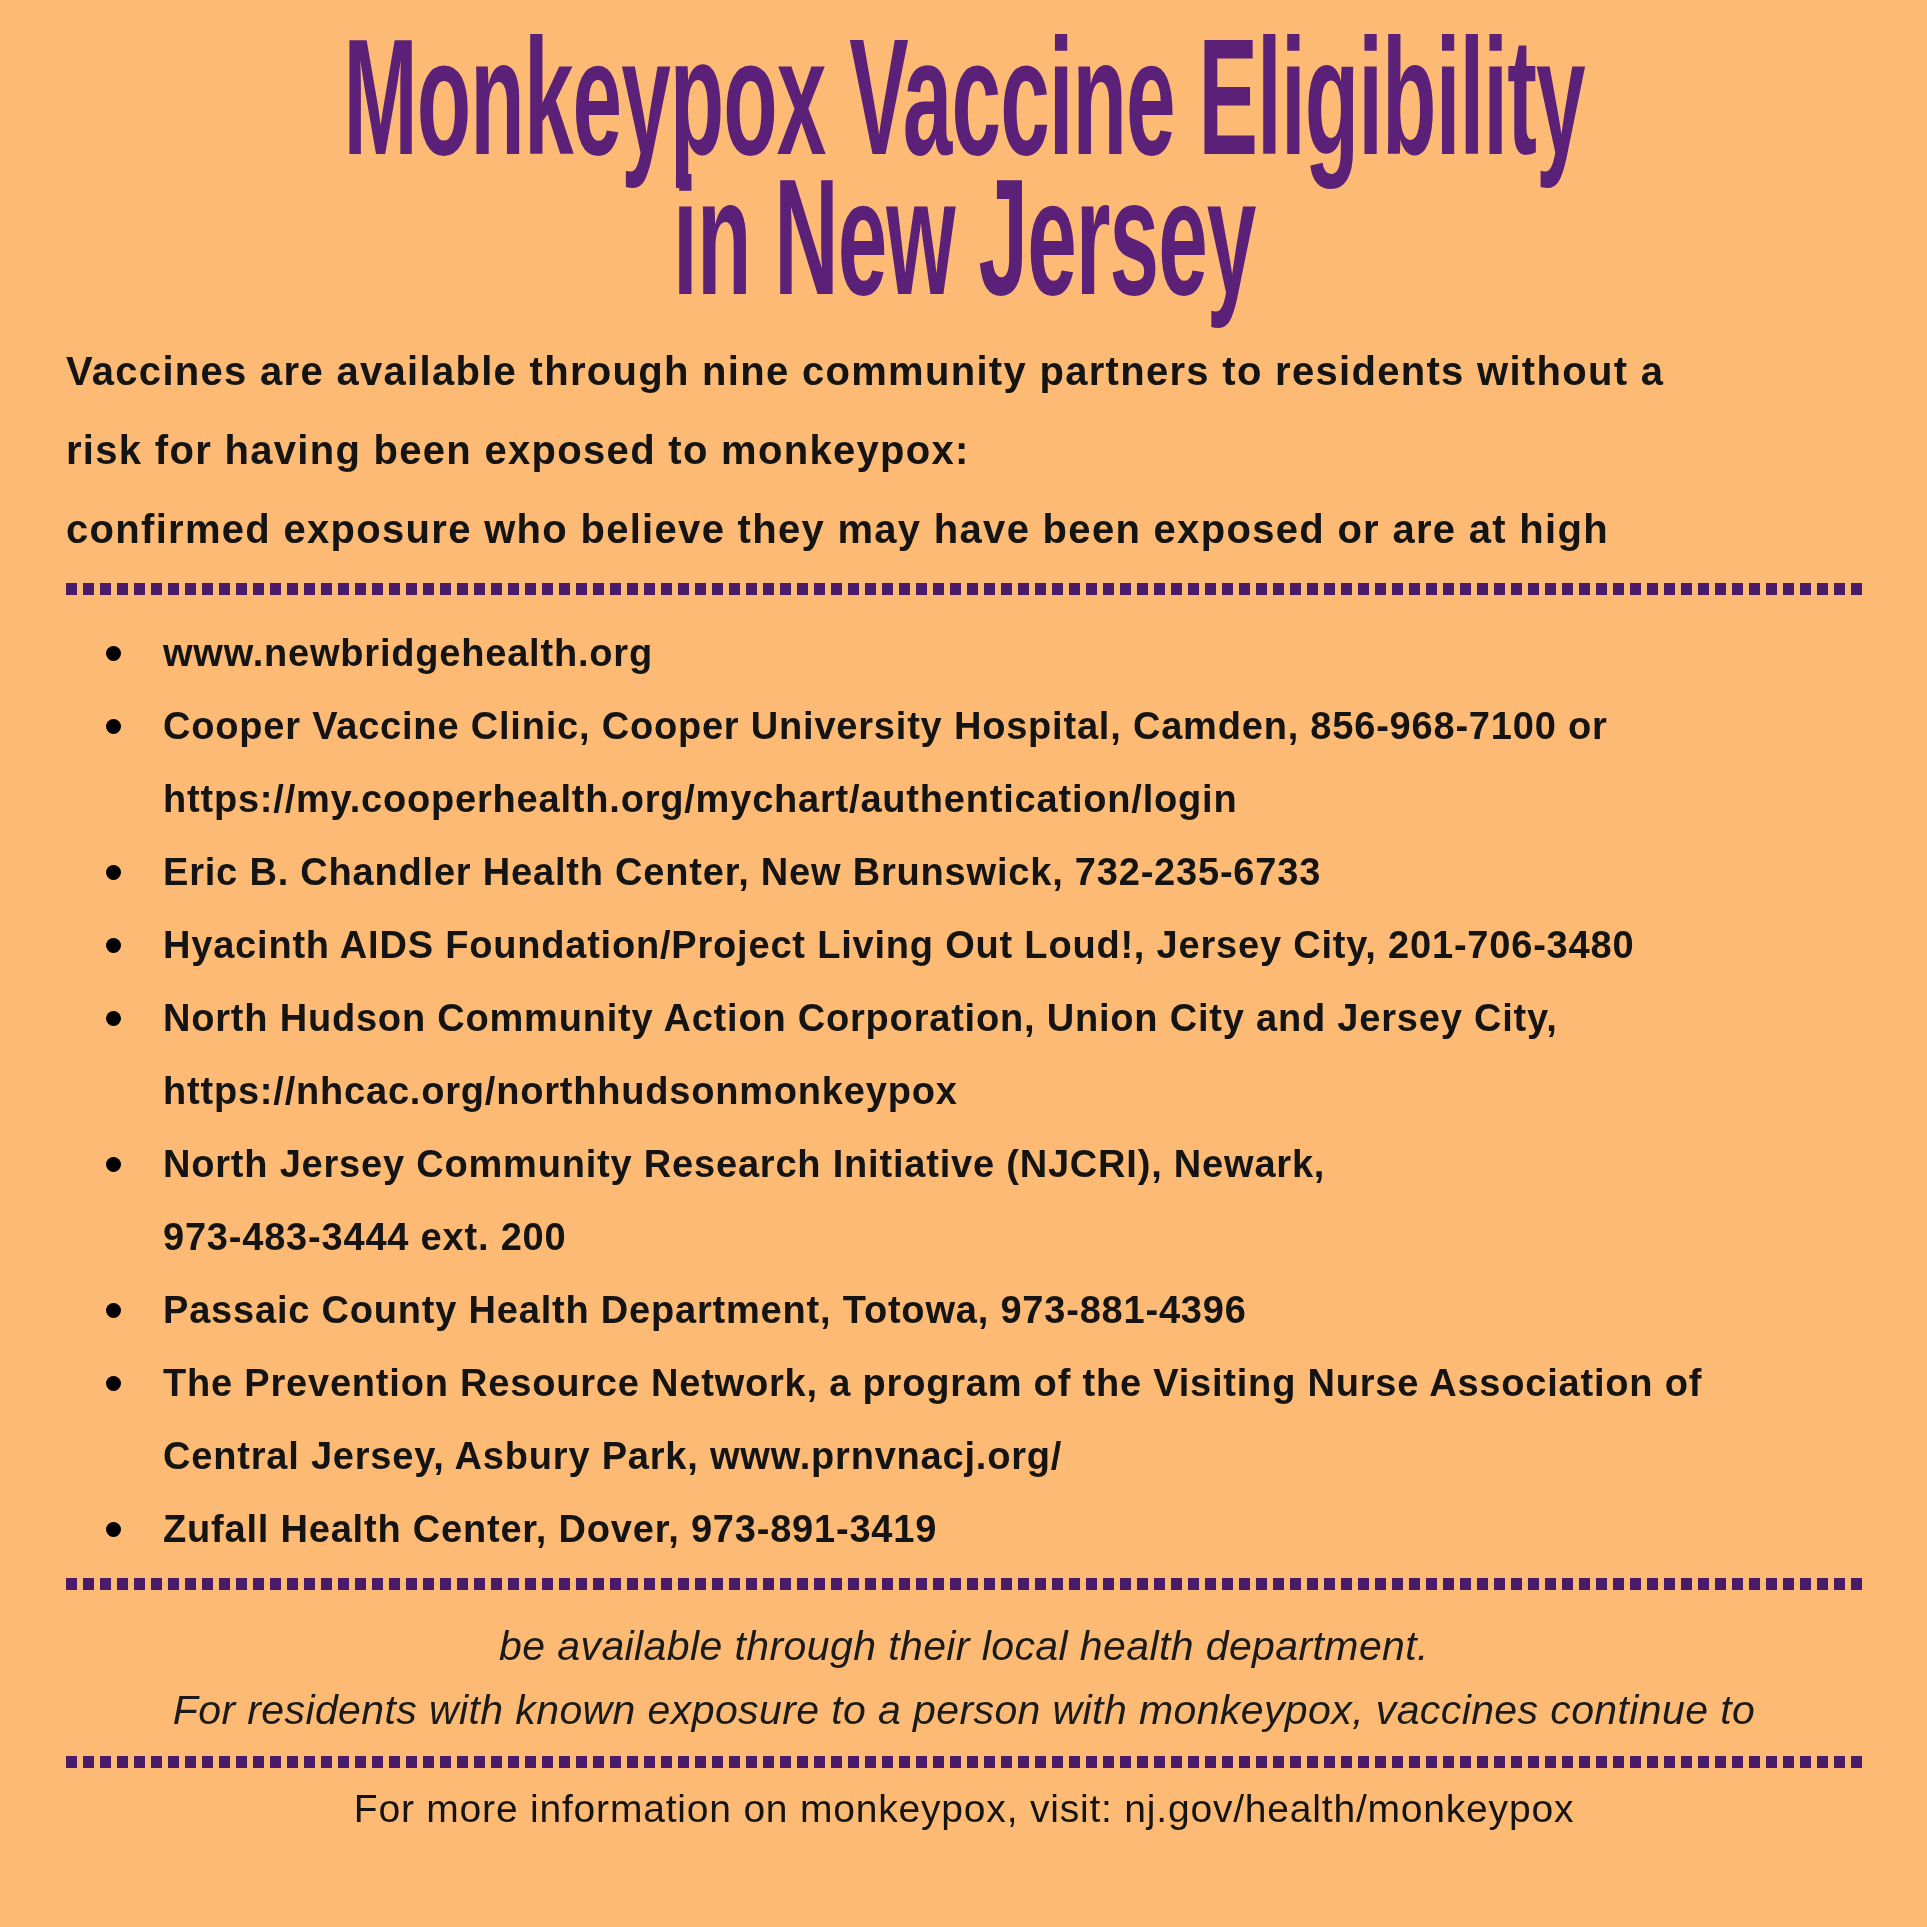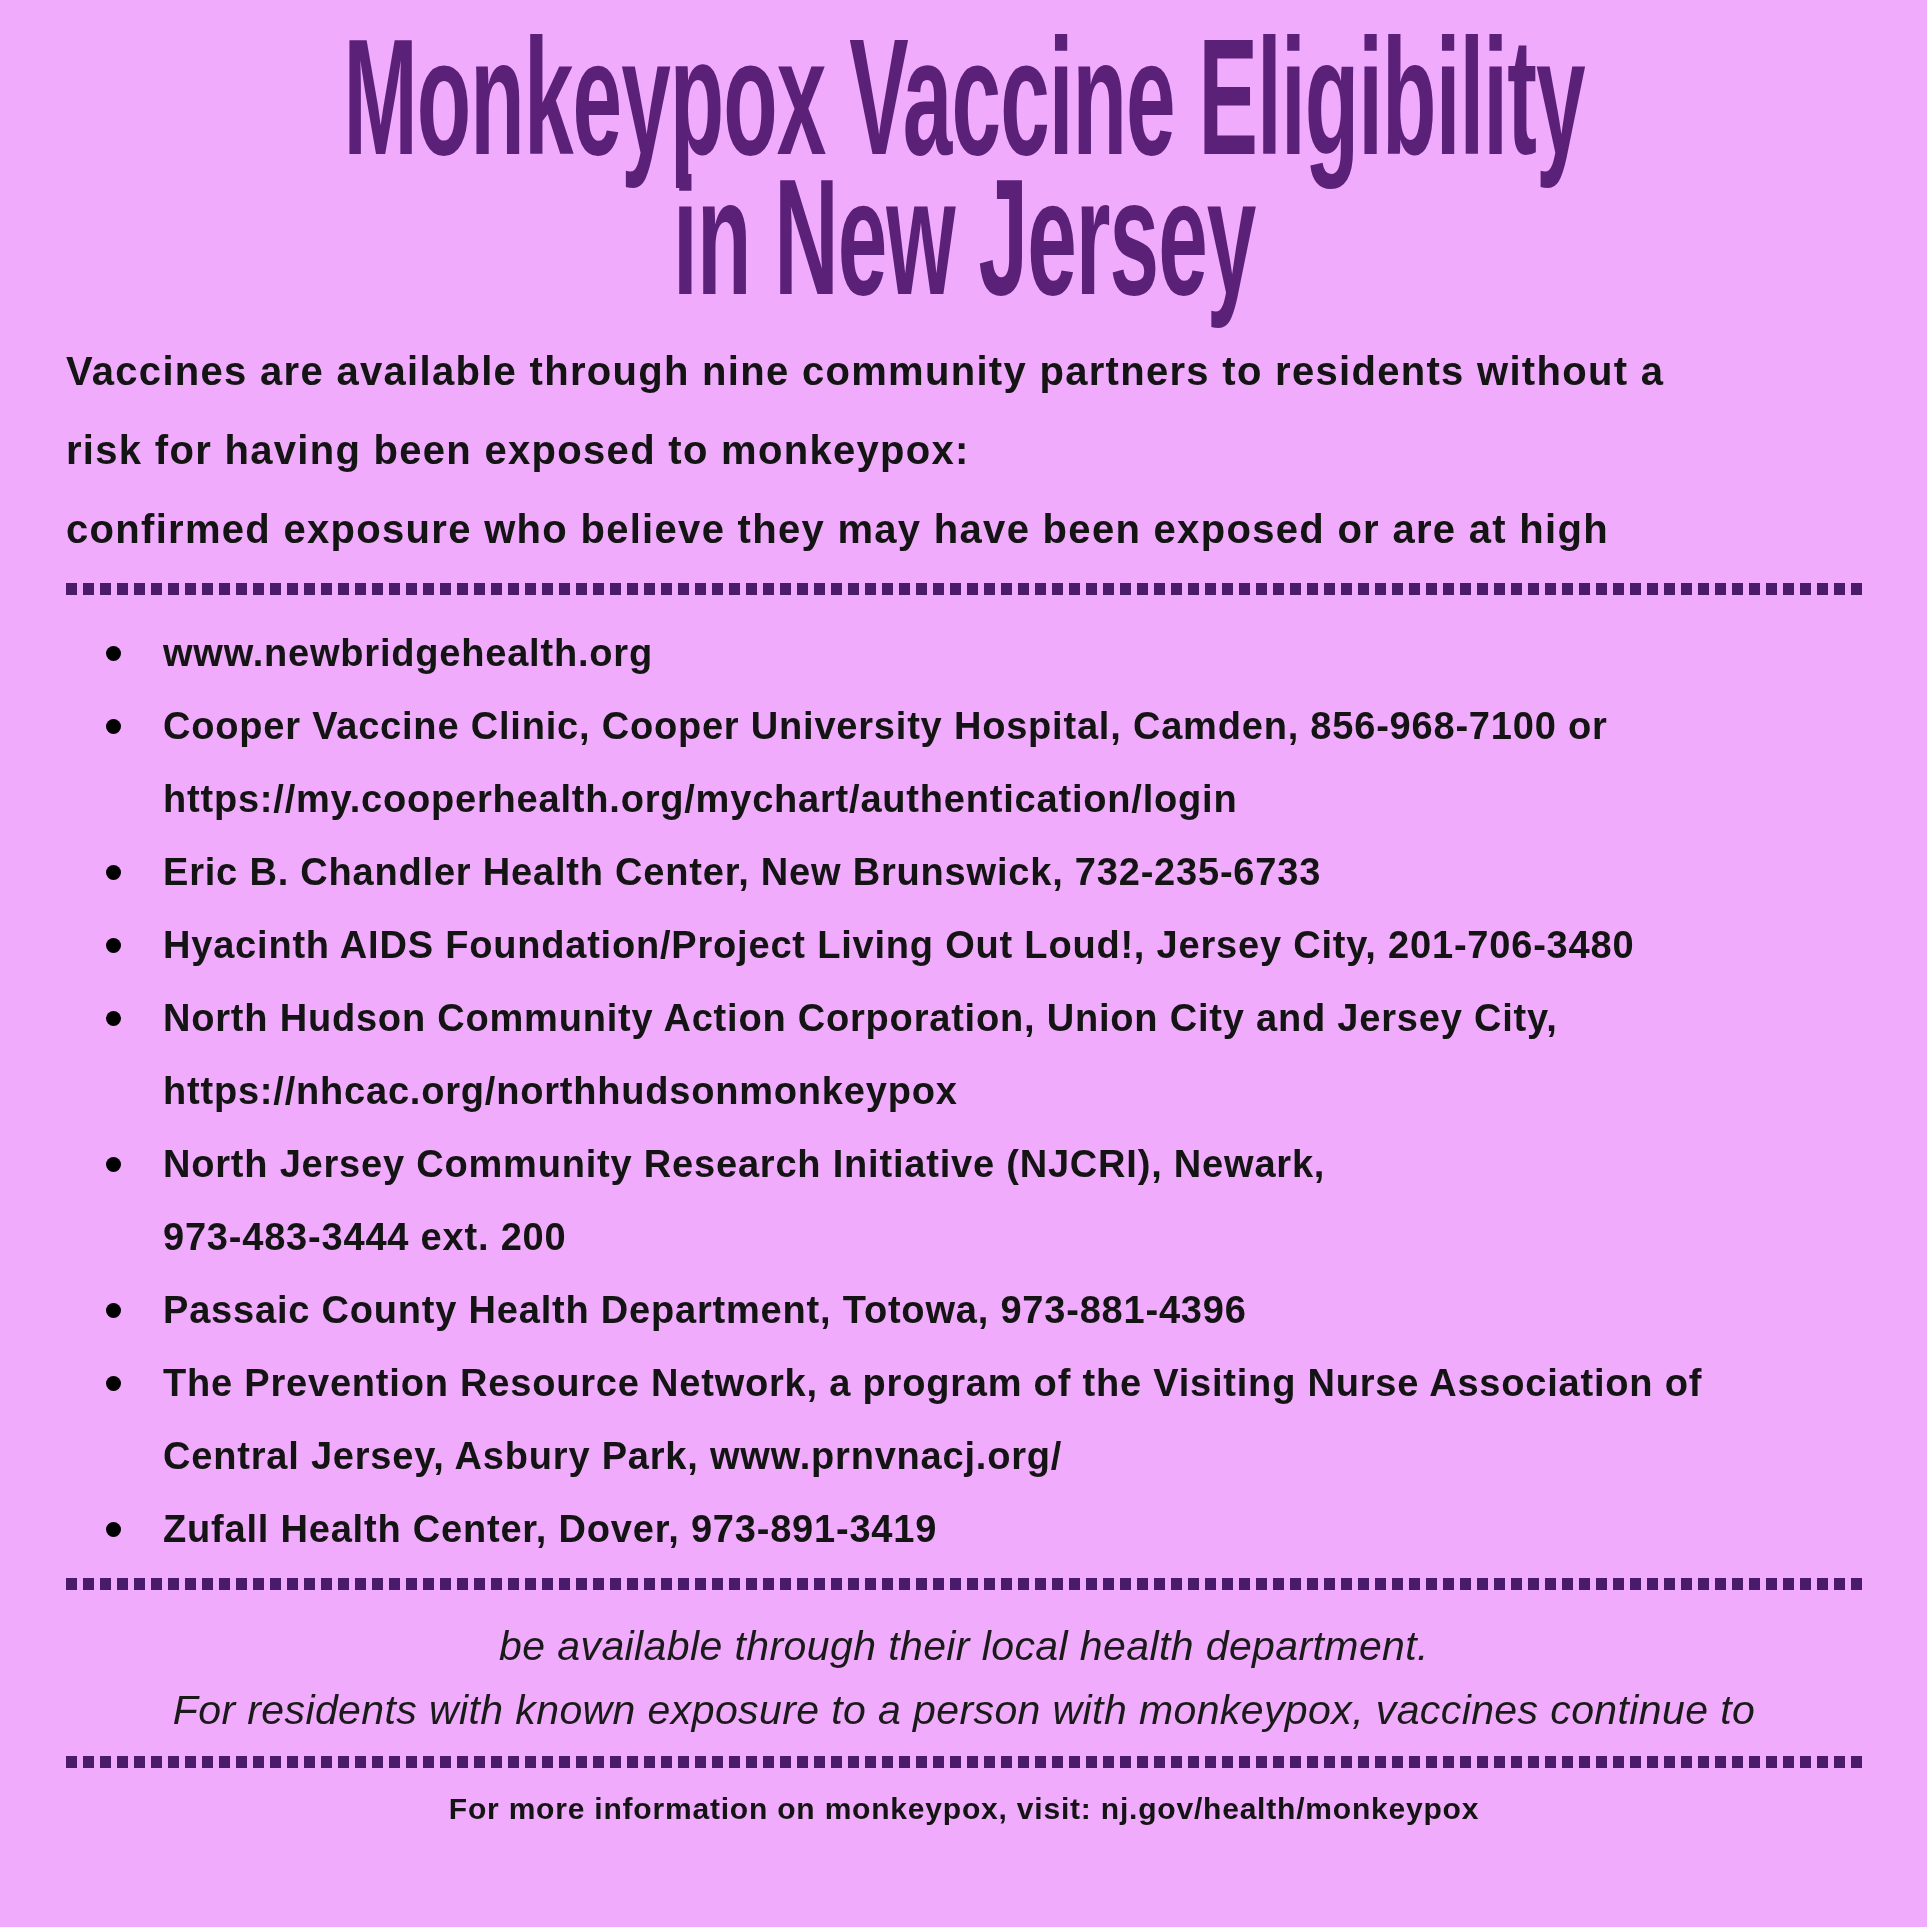--- a/index.html
+++ b/index.html
@@ -8,21 +8,21 @@
     width: 1928px;
     height: 1928px;
     overflow: hidden;
     font-family: "Liberation Sans", sans-serif;
     color: #141414;
   }
   .page {
     width: 1928px;
     height: 1928px;
     padding: 27px 66px 0 66px;
-    background: #f0abfc;
+    background: #fdba74;
   }
 
   
   .title {
     display: flex;
     flex-direction: column;
     align-items: center;
     color: #5b2179;
   }
   .title-line {
@@ -95,22 +95,22 @@
     line-height: 64px;
     letter-spacing: 0.4px;
     color: #1a1a1a;
   }
   .note-line { display: block; }
 
   
   .footer {
     margin-top: 15px;
     text-align: center;
-    font-size: 30px;
-    font-weight: 700;
+    font-size: 39px;
+    font-weight: 400;
     line-height: 52px;
     letter-spacing: 0.8px;
     color: #141414;
   }
 </style>
 </head>
 <body>
 
 <div class="page">
 

